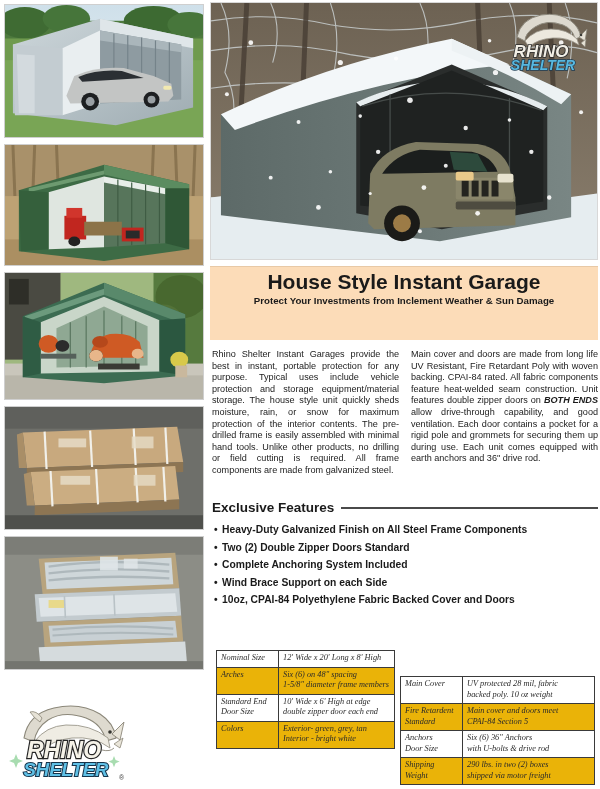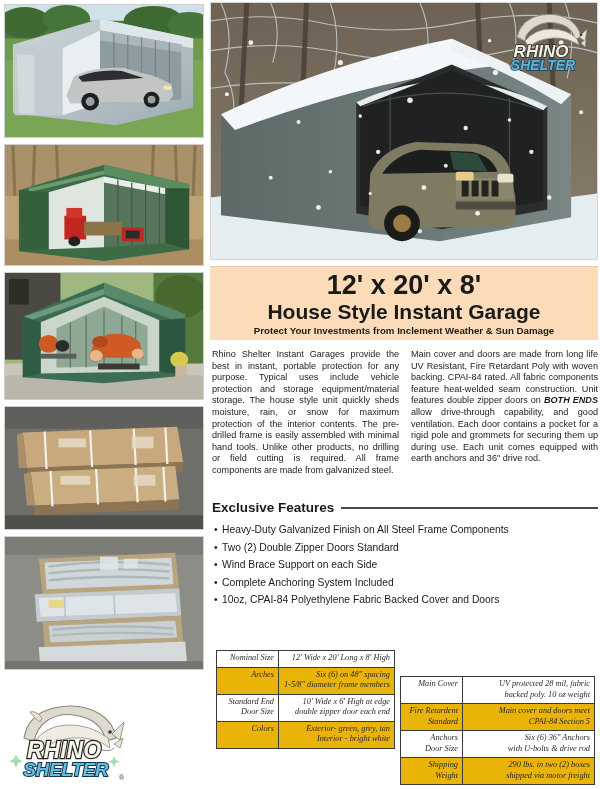--- a/index.html
+++ b/index.html
@@ -41,33 +41,33 @@
   .bcol { width: 187px; font-size: 9.1px; line-height: 11.6px; color: #1b1b1b;
           text-align: justify; }
   .bcol b { font-weight: bold; font-style: italic; }
 
   
   .feat-head { position: absolute; left: 212px; top: 500px; width: 386px;
                display: flex; align-items: center; gap: 7px; }
   .feat-head .t { font-size: 13.5px; font-weight: bold; color: #1a1a1a; white-space: nowrap; }
   .feat-head .rule { flex: 1; height: 2px; background: #4a4a4a; }
   .feat-list { position: absolute; left: 214px; top: 521px; width: 386px; }
-  .feat-item { font-size: 10.3px; font-weight: normal; color: #1a1a1a; line-height: 17.6px; }
+  .feat-item { font-size: 10.3px; font-weight: bold; color: #1a1a1a; line-height: 17.6px; }
   .feat-item .bul { display: inline-block; width: 8px; }
 
   
   .spec { position: absolute; top: 650px; border-collapse: collapse; font-style: italic;
           font-family: "Liberation Serif", serif; font-size: 8.3px; color: #2a2a2a; }
   .spec.left  { left: 216px;  width: 179px; }
   .spec.right { left: 400px; width: 195px; margin-top: 26px; }
   .spec td { border: 1px solid #3a3a3a; padding: 2px 4px 3px 4px; vertical-align: top;
              line-height: 10.5px; }
   .spec td.k { width: 62px; white-space: nowrap; }
   .spec tr.alt td { background: #eab308; }
-  .spec .ln { display: block; text-align: right; }
+  .spec .ln { display: block; }
 
   
   .botlogo { position: absolute; left: 6px; top: 694px; width: 122px; height: 92px; }
 </style>
 </head>
 <body>
 
 <div id="page">
 
   <div class="photo-col">
@@ -378,39 +378,38 @@
           <path d="M86 36 L91 32 L90 40 Z" fill="#e6e2d6" stroke="#8e8a7e" stroke-width="0.7"></path>
           <circle cx="86" cy="28" r="1.3" fill="#3a3a34"></circle>
         </g>
         <text x="46" y="50" text-anchor="middle" font-family="Liberation Sans, sans-serif" font-size="17" font-weight="bold" fill="#f2efe6" stroke="#2b2b2b" stroke-width="1.6" paint-order="stroke" font-style="italic">RHINO</text>
         <text x="48" y="63" text-anchor="middle" font-family="Liberation Sans, sans-serif" font-size="14" font-weight="bold" fill="#58b8e0" stroke="#1a3a52" stroke-width="1.4" paint-order="stroke" font-style="italic">SHELTER</text>
       </svg>
     </div>
   </div>
 
   <div class="banner">
-    <div class="l1">12' x 20' x 8'</div>
     <div class="l2">House Style Instant Garage</div>
     <div class="l3">Protect Your Investments from Inclement Weather &amp; Sun Damage</div>
   </div>
 
   <div class="body-cols">
     <div class="bcol">Rhino Shelter Instant Garages provide the best in instant, portable protection for any purpose. Typical uses include vehicle protection and storage equipment/material storage. The house style unit quickly sheds moisture, rain, or snow for maximum protection of the interior contents. The pre-drilled frame is easily assembled with minimal hand tools. Unlike other products, no drilling or field cutting is required. All frame components are made from galvanized steel.</div>
     <div class="bcol"><span>Main cover and doors are made from long life UV Resistant, Fire Retardant Poly with woven backing. CPAI-84 rated. All fabric components feature heat-welded seam construction. Unit features double zipper doors on </span><b>BOTH ENDS</b><span> allow drive-through capability, and good ventilation. Each door contains a pocket for a rigid pole and grommets for securing them up during use. Each unit comes equipped with earth anchors and 36" drive rod.</span></div>
   </div>
 
   <div class="feat-head">
     <span class="t">Exclusive Features</span>
     <span class="rule"></span>
   </div>
   <div class="feat-list">
     <div class="feat-item"><span class="bul">•</span><span>Heavy-Duty Galvanized Finish on All Steel Frame Components</span></div>
     <div class="feat-item"><span class="bul">•</span><span>Two (2) Double Zipper Doors Standard</span></div>
+    <div class="feat-item"><span class="bul">•</span><span>Complete Anchoring System Included</span></div>
     <div class="feat-item"><span class="bul">•</span><span>Wind Brace Support on each Side</span></div>
-    <div class="feat-item"><span class="bul">•</span><span>Complete Anchoring System Included</span></div>
     <div class="feat-item"><span class="bul">•</span><span>10oz, CPAI-84 Polyethylene Fabric Backed Cover and Doors</span></div>
   </div>
 
   <table class="spec left">
     <tbody>
         <tr>
       <td class="k">
         <span class="ln">Nominal Size</span>
       </td>
       <td>

